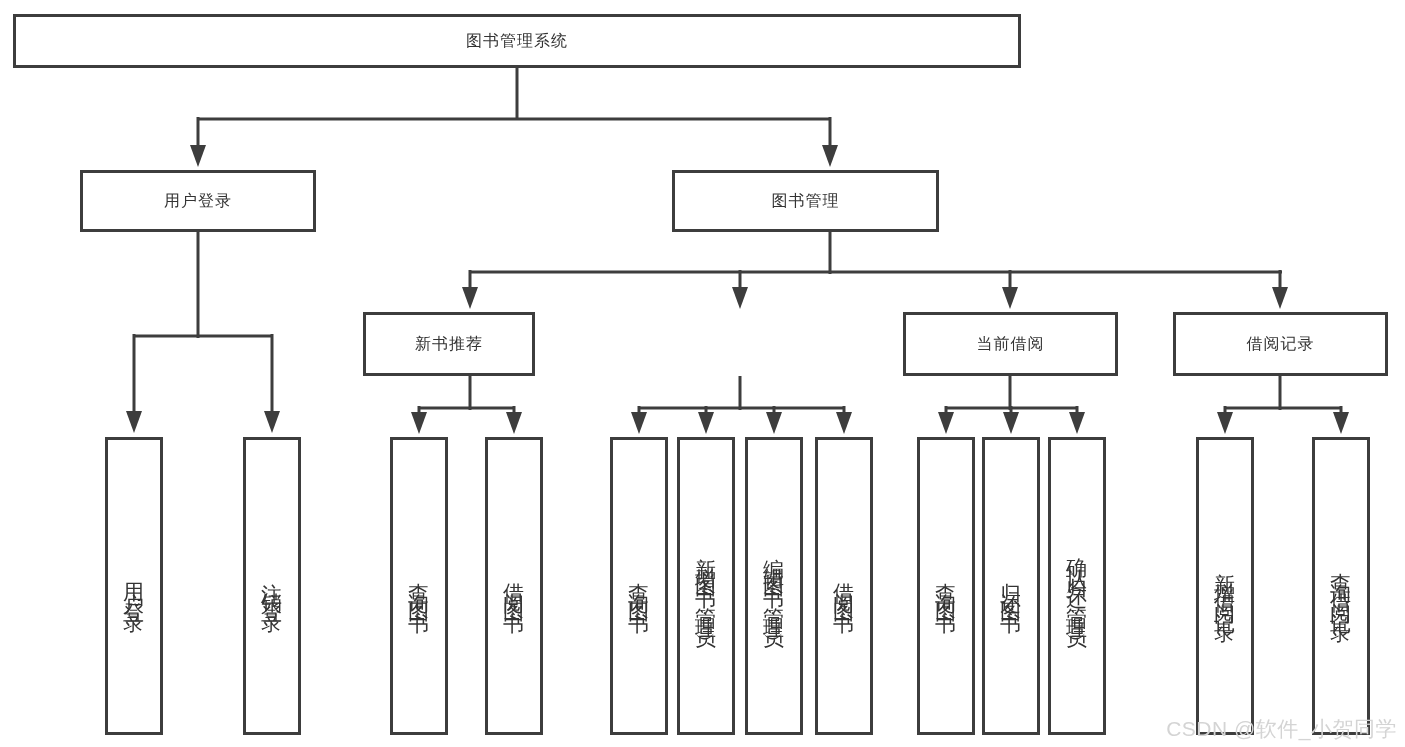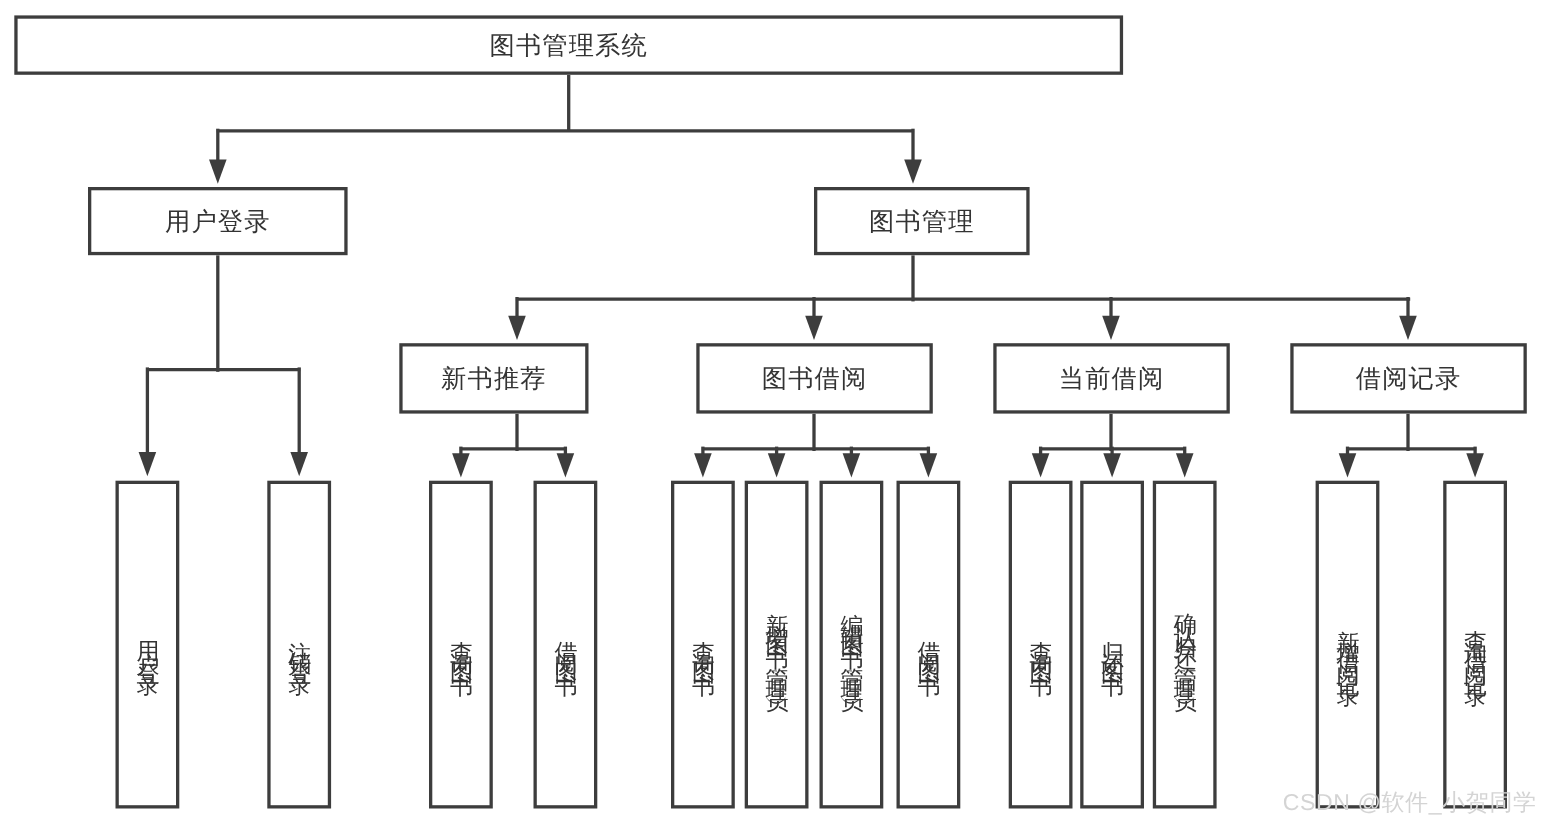--- a/index.html
+++ b/index.html
@@ -25,21 +25,21 @@
     border: 3px solid #3d3d3d;
     display: flex;
     align-items: center;
     justify-content: center;
     color: #333333;
   }
   .node .lbl {
     line-height: 1.15;
     white-space: nowrap;
   }
-  .h .lbl { font-size: 23px; letter-spacing: 1px; }
+  .h .lbl { font-size: 16px; letter-spacing: 1px; }
   .v .lbl {
     writing-mode: vertical-rl;
     text-orientation: mixed;
     font-size: 21px;
     letter-spacing: 10px;
     line-height: 1;
     white-space: nowrap;
   }
   .watermark {
     position: absolute;
@@ -133,30 +133,27 @@
     </g>
   </svg>
 
   <div class="node h" style="left:13px; top:14px; width:1008px; height:54px;">
     <span class="lbl">图书管理系统</span>
   </div>
 
   <div class="node h" style="left:80px; top:170px; width:236px; height:62px;">
     <span class="lbl">用户登录</span>
   </div>
-  <div class="node h" style="left:740px; top:170px; width:196px; height:62px;">
+  <div class="node h" style="left:672px; top:170px; width:267px; height:62px;">
     <span class="lbl">图书管理</span>
   </div>
 
   <div class="node h" style="left:363px; top:312px; width:172px; height:64px;">
     <span class="lbl">新书推荐</span>
   </div>
-  <div class="node h" style="left:633px; top:312px; width:215px; height:64px;">
-    <span class="lbl">图书借阅</span>
-  </div>
   <div class="node h" style="left:1173px; top:312px; width:215px; height:64px;">
     <span class="lbl">借阅记录</span>
   </div>
   <div class="node h" style="left:903px; top:312px; width:215px; height:64px;">
     <span class="lbl">当前借阅</span>
   </div>
 
   <div class="node v" style="left:105px; top:437px; width:58px; height:298px;">
     <span class="lbl">用户登录</span>
   </div>

